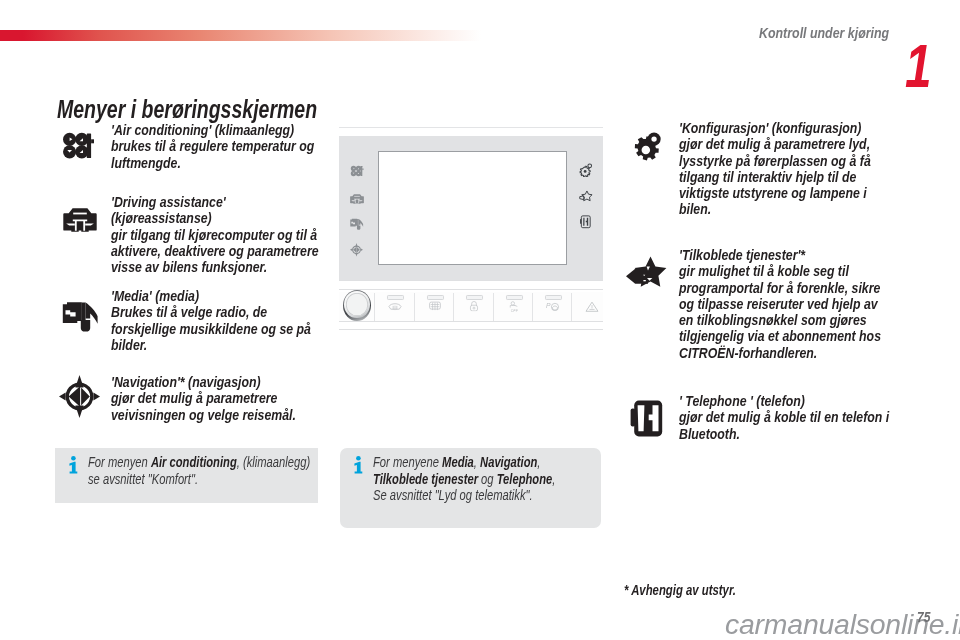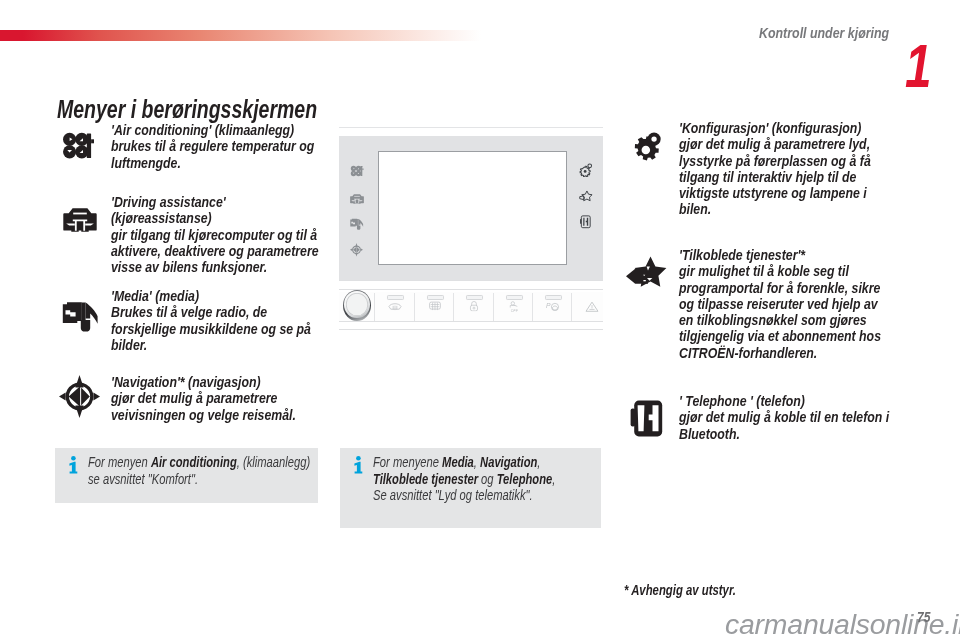--- a/index.html
+++ b/index.html
@@ -223,21 +223,21 @@
         <path d="M0.4 7.6 L5.4 5.8 L6.6 5.8 L6.6 15.6 L8.3 15.6 L8.3 17.6 L0.6 17.6 L0.6 15.6 L2.9 15.6 L2.9 9.0 L0.4 9.7 Z"></path>
       </g>
         </svg>
     </span>
     <div class="ibtext">
       <span>For menyen </span><b>Air conditioning</b><span>, (klimaanlegg)</span><br>
       <span>se avsnittet "Komfort".</span>
     </div>
   </div>
 
-  <div class="infobox" style="left:340px;top:448px;width:261px;height:80px;">
+  <div class="infobox" style="left:340px;top:448px;width:261px;height:80px;border-radius:7px;">
     <span class="iicon">
       <svg viewBox="0 0 9 18" width="9" height="18">
           <g fill="#00a3dc">
         <circle cx="4.4" cy="2.3" r="2.3"></circle>
         <path d="M0.4 7.6 L5.4 5.8 L6.6 5.8 L6.6 15.6 L8.3 15.6 L8.3 17.6 L0.6 17.6 L0.6 15.6 L2.9 15.6 L2.9 9.0 L0.4 9.7 Z"></path>
       </g>
         </svg>
     </span>
     <div class="ibtext">
       <span>For menyene </span><b>Media</b><span>, </span><b>Navigation</b><span>,</span><br>

